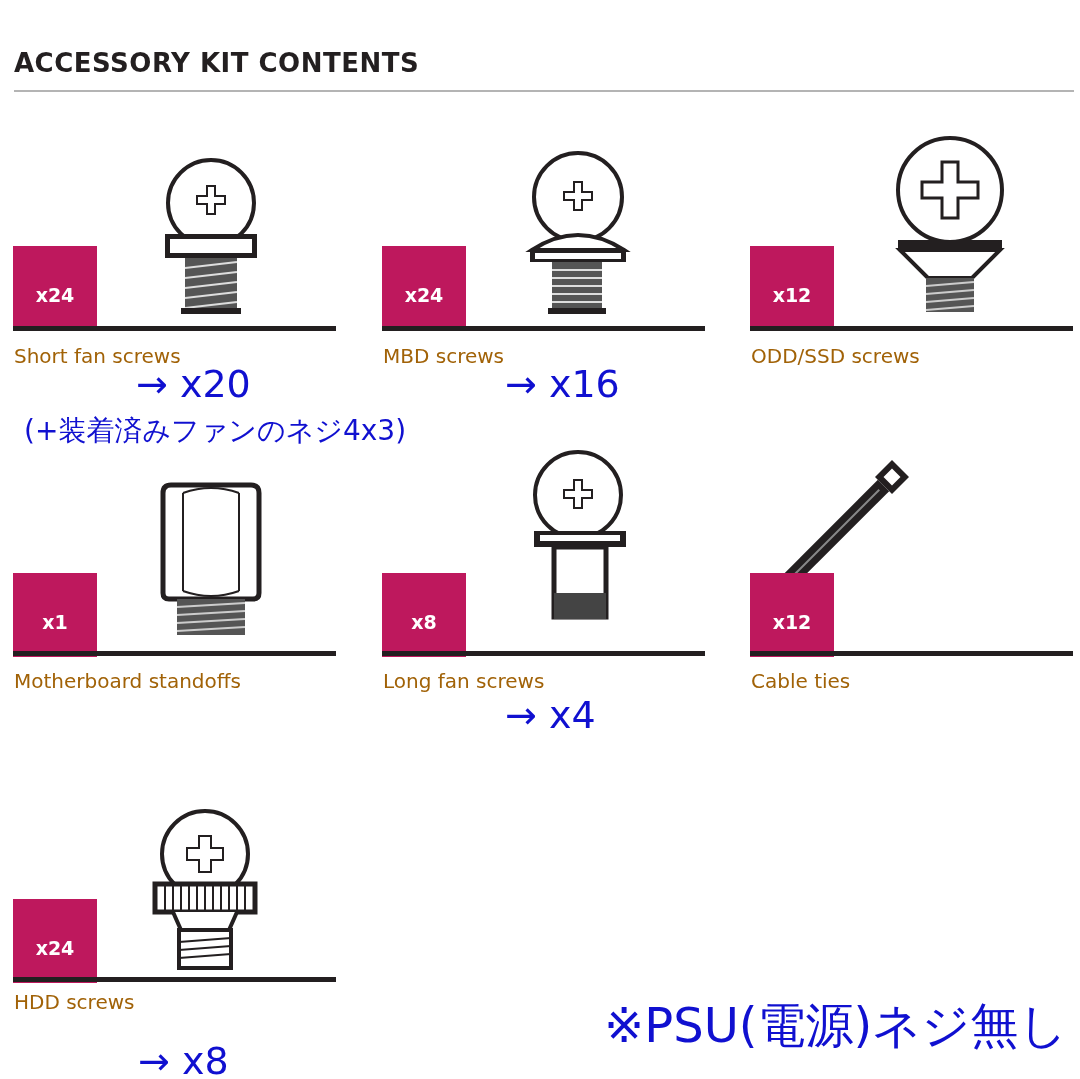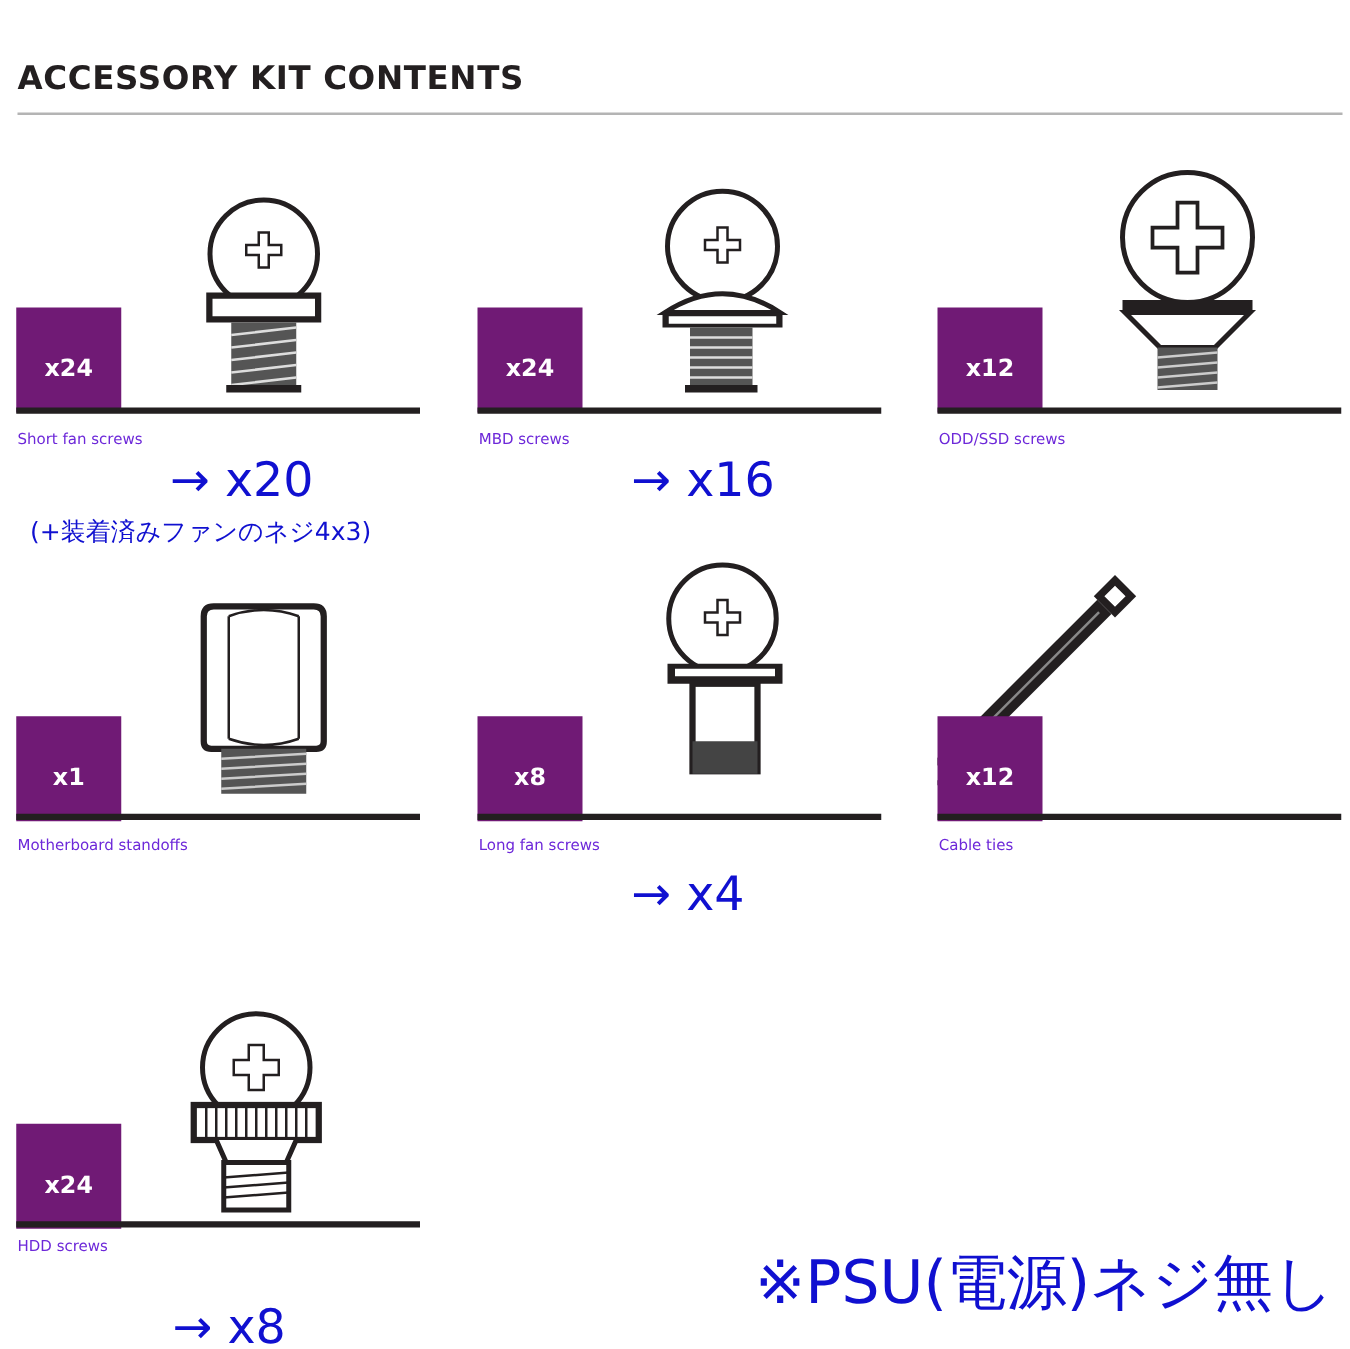--- a/index.html
+++ b/index.html
@@ -1,26 +1,26 @@
 <!DOCTYPE html>
 <html><head>
 <meta charset="utf-8">
 <style>
   html, body { margin:0; padding:0; background:#ffffff; }
   body { width:1080px; height:1079px; position:relative; overflow:hidden; font-family:"DejaVu Sans", sans-serif; color:#231f20; }
   .title { position:absolute; left:14px; top:48px; font-family:"DejaVu Sans", sans-serif; font-weight:bold; font-size:26px; letter-spacing:0.5px; color:#231f20;text-align:center; }
   .rule { position:absolute; left:14px; top:90px; width:1060px; height:2px; background:#b4b4b4; }
   .item { position:absolute; width:324px; }
   .item .art { position:absolute; left:0; top:0; width:324px; height:220px; }
-  .item .badge { position:absolute; left:0; width:84px; height:84px; background:#701a75; color:#ffffff; font-weight:bold; font-size:19px; display:flex; align-items:flex-end; justify-content:center; padding-bottom:24px; box-sizing:border-box; }
+  .item .badge { position:absolute; left:0; width:84px; height:84px; background:#be185d; color:#ffffff; font-weight:bold; font-size:19px; display:flex; align-items:flex-end; justify-content:center; padding-bottom:24px; box-sizing:border-box; }
   .item .base { position:absolute; left:0; width:323px; height:5px; background:#231f20; }
-  .item .label { position:absolute; left:1px; font-size:12px; color:#6d28d9; white-space:nowrap; }
+  .item .label { position:absolute; left:1px; font-size:20px; color:#a16207; white-space:nowrap; }
   .note { position:absolute; color:#1010d0; font-family:"DejaVu Sans", sans-serif; white-space:nowrap; }
   .note.big { font-size:38px; }
-  .note.small { font-size:20px; }
+  .note.small { font-size:28px; }
   .note.psu { font-size:48px; }
 </style>
 </head>
 <body>
 
 <div class="title">ACCESSORY KIT CONTENTS</div>
 <div class="rule"></div>
 
 <div class="item" style="left:13px; top:110px;">
   <svg class="art" viewBox="0 0 324 220">

